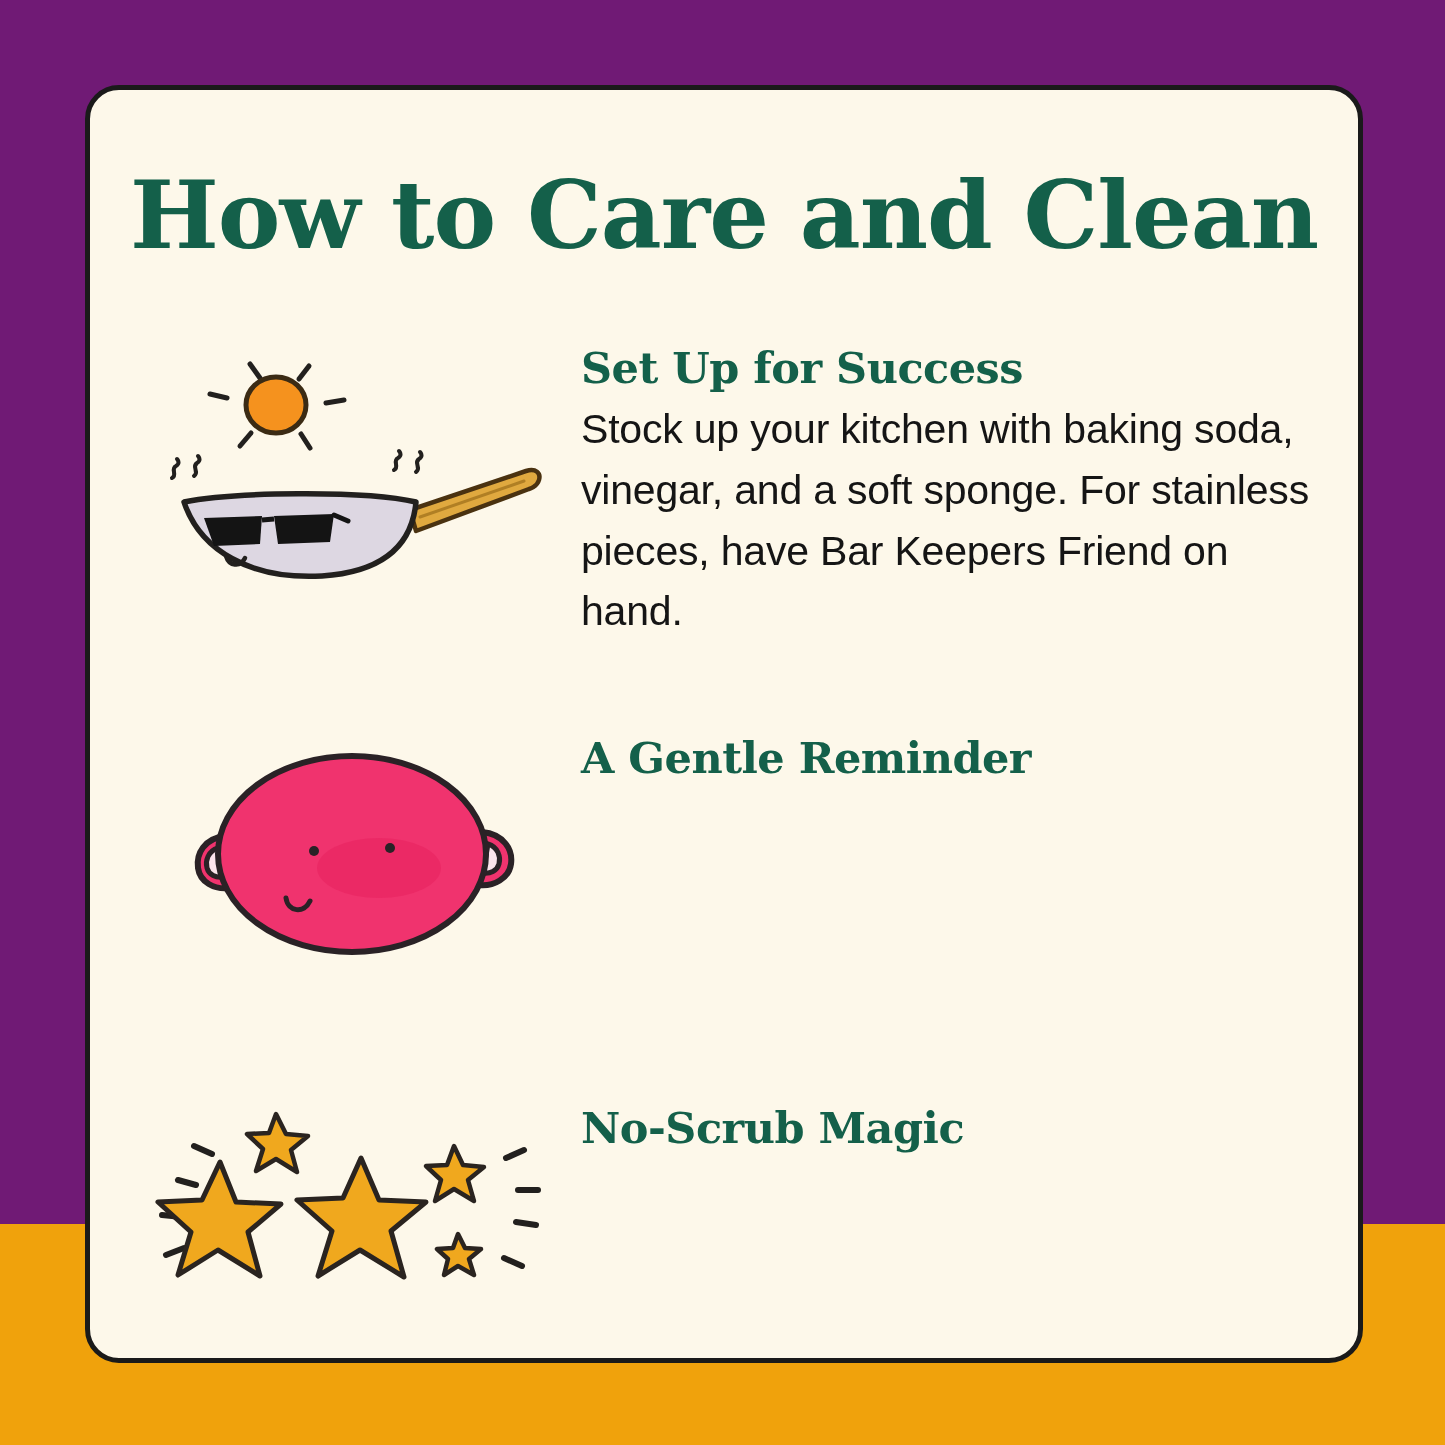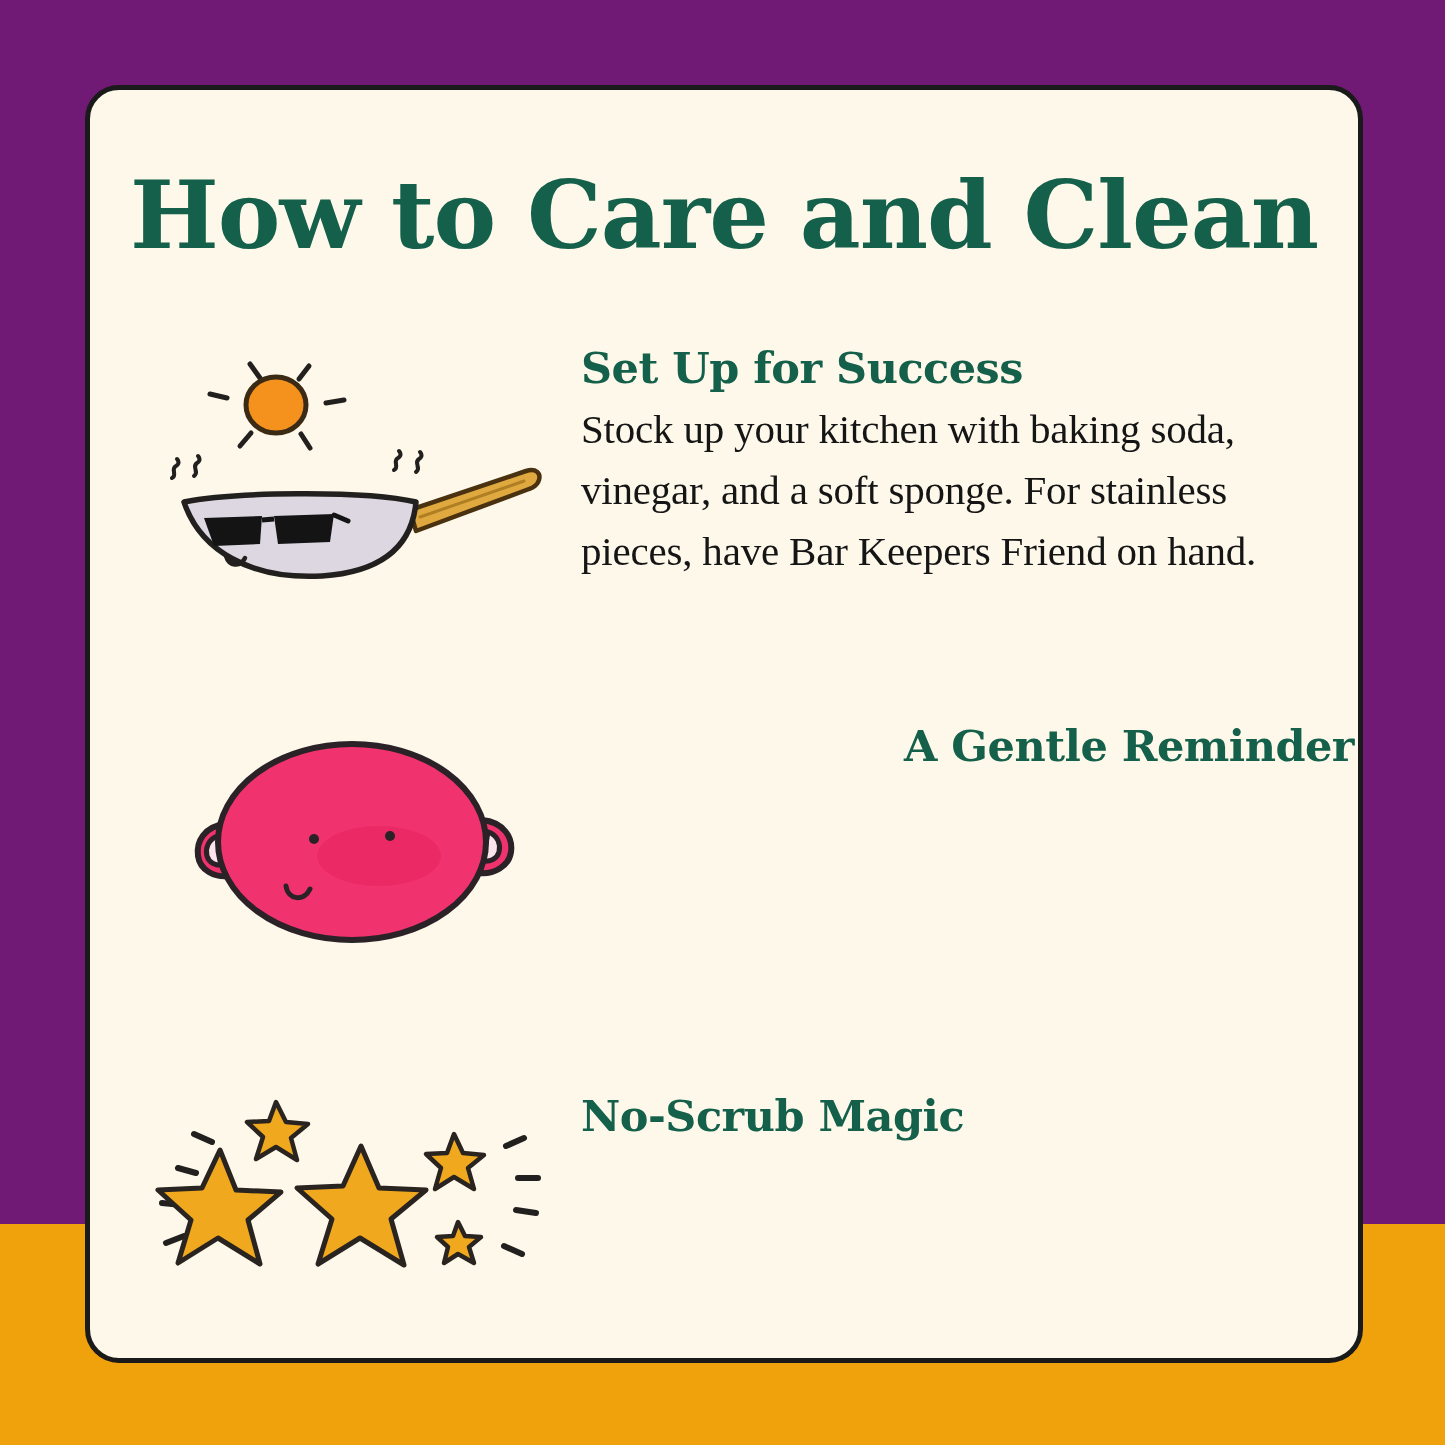--- a/index.html
+++ b/index.html
@@ -77,30 +77,30 @@
     color: #14604A;
     font-family: "DejaVu Serif", serif;
     font-size: 43px;
     font-weight: bold;
     letter-spacing: -0.5px;
     margin: 0 0 6px 0;
     line-height: 1.15;
   }
   .row-body {
     color: #151515;
-    font-family: Liberation Serif, serif;
+    font-family: Liberation Sans, sans-serif;
     font-size: 41px;
     font-weight: normal;
     line-height: 1.48;
     margin: 0;
     letter-spacing: -0.2px;
     max-width: 730px;
   }
   .r1 { margin-top: 0px; }
-  .r2 { margin-top: 88px; text-align: right; }
+  .r2 { margin-top: 88px; }
   .r3 { margin-top: 80px; justify-content: flex-end; }
   svg { display: block; overflow: visible; }
 </style>
 </head>
 <body>
 
 <div class="poster">
   <div class="card">
 
     <div class="title">How to Care and Clean</div>

